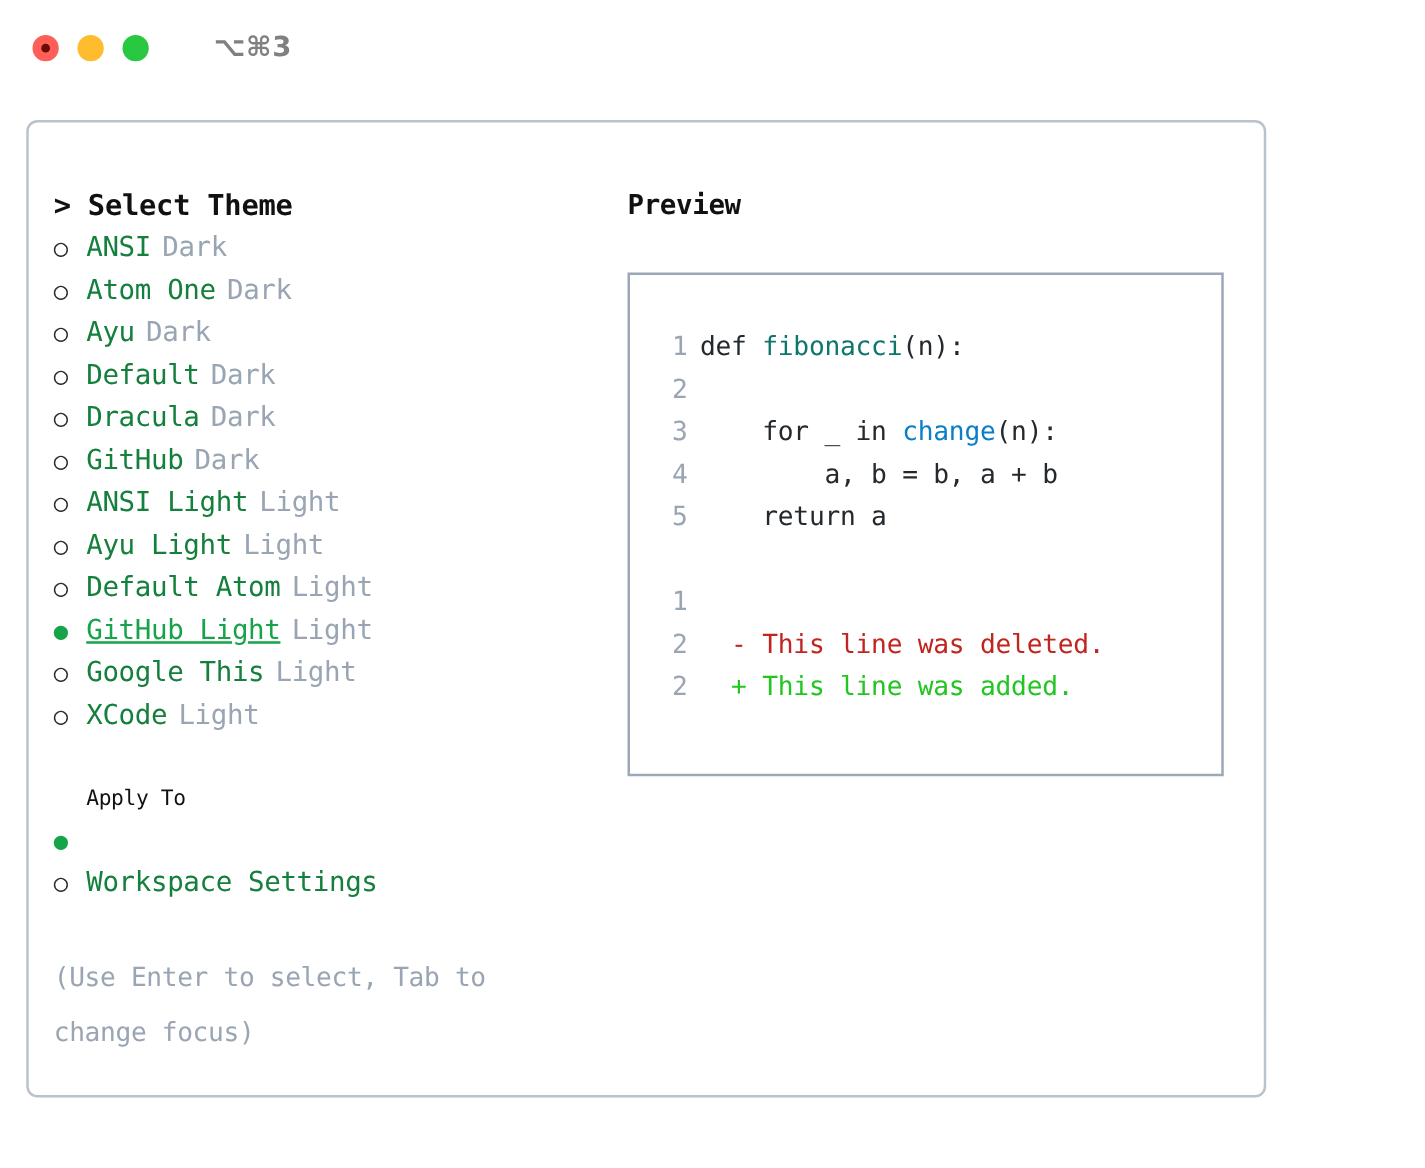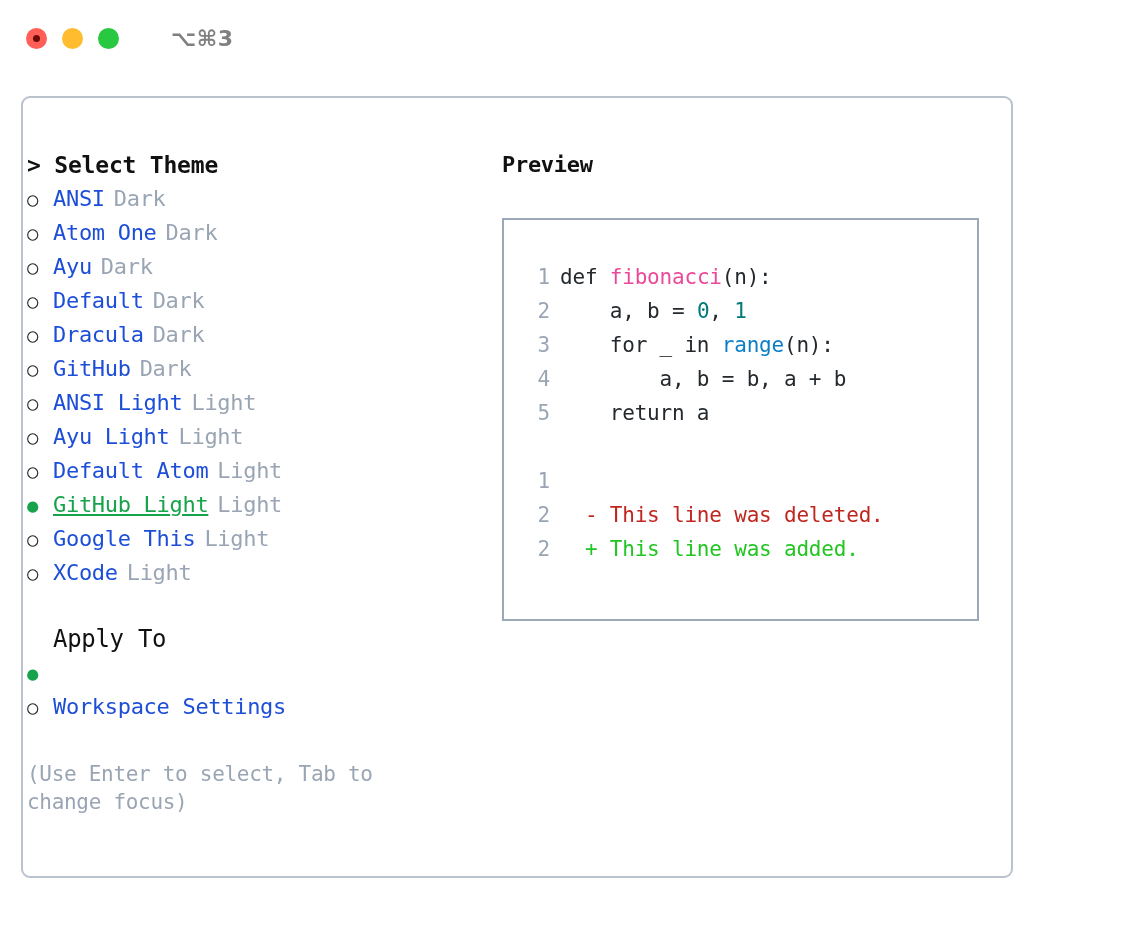--- a/index.html
+++ b/index.html
@@ -83,21 +83,21 @@
 
   .panel-inner {
     position: absolute;
     left: 0; top: 0;
     width: 100%; height: 100%;
     display: flex;
   }
 
   .col-left {
     width: 462px;
-    padding: 50px 0 0 4px;
+    padding: 50px 0 0 20px;
     box-sizing: border-box;
   }
   .col-right {
     flex: 1;
     padding: 50px 0 0 17px;
     box-sizing: border-box;
   }
 
   
   .heading {
@@ -121,46 +121,46 @@
   .bullet {
     width: 26px;
     flex: 0 0 26px;
     font-size: 19px;
     color: #2b2b2b;
   }
   .bullet.sel {
     color: #16a34a;
   }
   .opt-label {
-    color: #1d4ed8;
+    color: #15803d;
   }
   .opt.selected .opt-label {
     color: #16a34a;
     text-decoration: underline;
   }
   .opt-badge {
     color: #9aa5b4;
     margin-left: 9px;
   }
 
   .section-gap { height: 32px; }
 
   .subheading {
-    font-size: 24px;
+    font-size: 17px;
     color: #111111;
     line-height: 34px;
     padding-left: 26px;
     white-space: pre;
     letter-spacing: -0.3px;
   }
 
   .hint {
     margin-top: 36px;
     font-size: 21px;
-    line-height: 28px;
+    line-height: 44px;
     color: #9aa5b4;
     width: 400px;
     white-space: pre-wrap;
     letter-spacing: -0.3px;
   }
 
   
   .preview-title {
     font-size: 22px;
     font-weight: bold;
@@ -188,21 +188,21 @@
   }
   .lno {
     width: 26px;
     flex: 0 0 26px;
     text-align: right;
     color: #9aa5b4;
     margin-right: 10px;
   }
   .code-body { color: #24292e; }
 
-  .tok-fn   { color: #ec4899; margin-top: 24px; }
+  .tok-fn   { color: #0f766e; margin-top: 24px; }
   .tok-num  { color: #007a7a; }
   .tok-call { color: #0b7ec8; }
 
   .blank-row { height: 34px; }
 
   .diff-ctx { color: #8b8b8b; }
   .diff-del { color: #c0261f; }
   .diff-add { color: #22c522; }
 </style>
 </head>
@@ -248,22 +248,22 @@
           </div>
 
         <div class="hint">(Use Enter to select, Tab to change focus)</div>
       </div>
 
       <div class="col-right">
         <div class="preview-title">Preview</div>
         <div class="preview-box">
           <div id="code-block">
               <div class="code-line"><span class="lno">1</span><span class="code-body"><span>def </span><span class="tok-fn">fibonacci</span><span>(n):</span></span></div>
-              <div class="code-line"><span class="lno">2</span><span class="code-body"><span>    a, b = </span><span class="tok-num">0</span><span>, </span><span class="tok-num">1</span></span></div>
-              <div class="code-line"><span class="lno">3</span><span class="code-body"><span>    for _ in </span><span class="tok-call">range</span><span>(n):</span></span></div>
+              <div class="code-line"><span class="lno">2</span></div>
+              <div class="code-line"><span class="lno">3</span><span class="code-body"><span>    for _ in </span><span class="tok-call">change</span><span>(n):</span></span></div>
               <div class="code-line"><span class="lno">4</span><span class="code-body"><span>        a, b = b, a + b</span></span></div>
               <div class="code-line"><span class="lno">5</span><span class="code-body"><span>    return a</span></span></div>
             </div>
           <div class="blank-row"></div>
           <div id="diff-block">
               <div class="code-line"><span class="lno">1</span></div>
               <div class="code-line"><span class="lno">2</span><span class="diff-del">  - This line was deleted.</span></div>
               <div class="code-line"><span class="lno">2</span><span class="diff-add">  + This line was added.</span></div>
             </div>
         </div>

